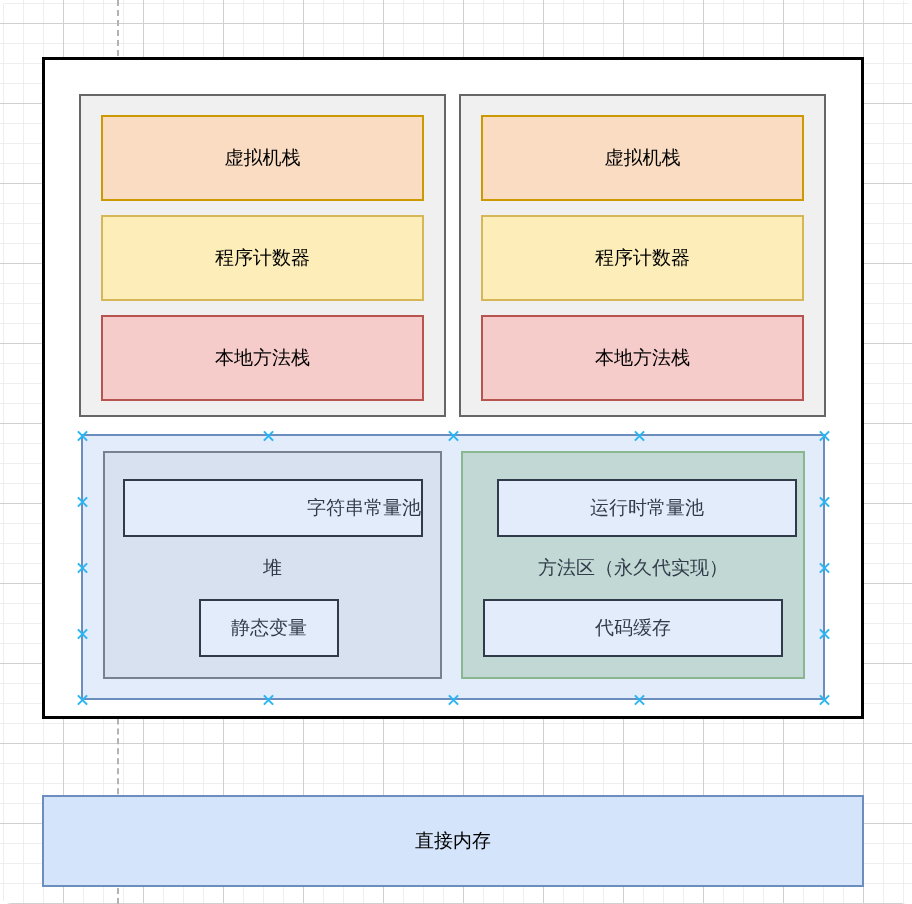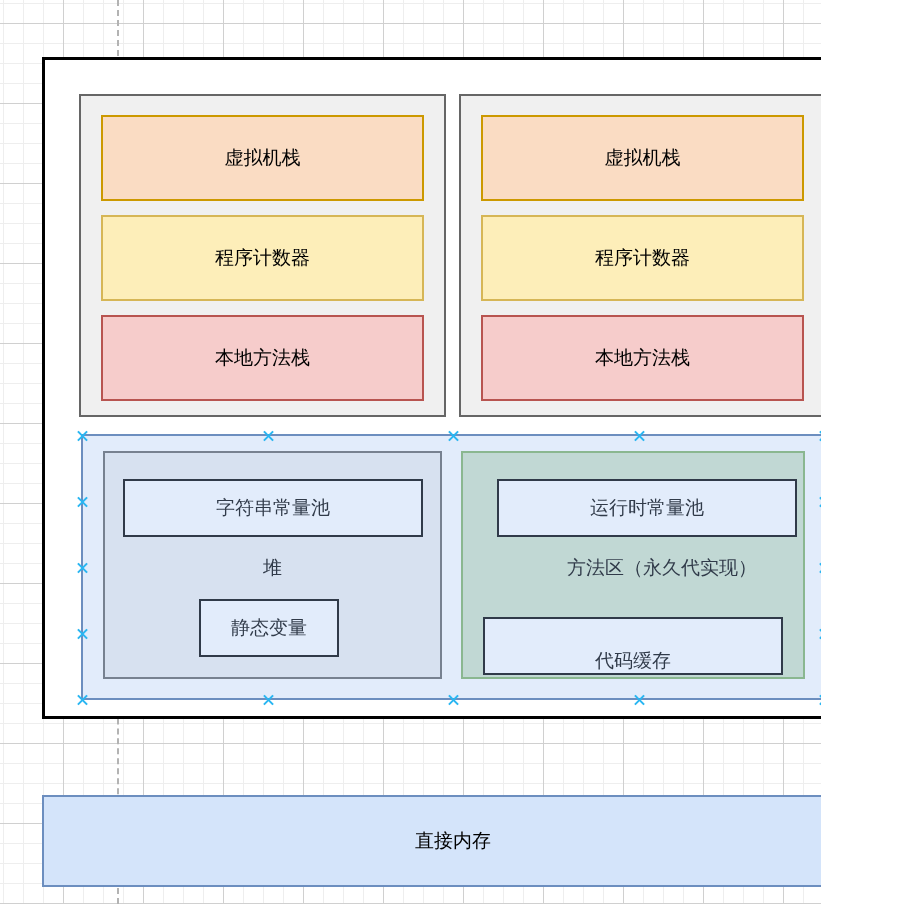--- a/index.html
+++ b/index.html
@@ -8,41 +8,42 @@
     padding: 0;
     background: #ffffff;
   }
   body {
     font-family: "Liberation Sans", "DejaVu Sans", sans-serif;
   }
 
   
   #canvas {
     position: relative;
-    width: 821px;
+    width: 912px;
     height: 904px;
     overflow: hidden;
     background-color: #ffffff;
     background-image:
       
       linear-gradient(to right, #d0d0d0 1px, transparent 1px),
       linear-gradient(to bottom, #d0d0d0 1px, transparent 1px),
       
       linear-gradient(to right, #eeeeee 1px, transparent 1px),
       linear-gradient(to bottom, #eeeeee 1px, transparent 1px);
     background-size:
       80px 80px,
       80px 80px,
       20px 20px,
       20px 20px;
     background-position:
       63px 23px,
       63px 23px,
       3px 3px,
       3px 3px;
+    border-radius: 12px;
   }
 
   
   .page-guide {
     position: absolute;
     top: 0;
     bottom: 0;
     width: 0;
     border-left: 2px dashed #b3b3b3;
   }
@@ -155,37 +156,37 @@
   </div>
 
   <div class="box fill-red" style="left:481px; top:315px; width:323px; height:86px;">
     <span>本地方法栈</span>
   </div>
 
   <div class="box fill-gray" style="left:103px; top:451px; width:339px; height:228px;"></div>
 
   <div class="inner-label" style="left:103px; top:548px; width:339px; height:40px;">堆</div>
 
-  <div class="box fill-white" style="left:123px; top:479px; width:300px; height:58px;">
+  <div class="box fill-white" style="left:123px; top:479px; width:300px; height:58px;justify-content:flex-end;">
     <span>字符串常量池</span>
   </div>
 
   <div class="box fill-white" style="left:193px; top:599px; width:140px; height:58px;margin-left:6px;">
     <span>静态变量</span>
   </div>
 
   <div class="box fill-green" style="left:461px; top:451px; width:344px; height:228px;"></div>
 
-  <div class="inner-label" style="left:461px; top:548px; width:344px; height:40px;padding-left:29px;">方法区（永久代实现）</div>
+  <div class="inner-label" style="left:461px; top:548px; width:344px; height:40px;">方法区（永久代实现）</div>
 
   <div class="box fill-white" style="left:497px; top:479px; width:300px; height:58px;">
     <span>运行时常量池</span>
   </div>
 
-  <div class="box fill-white" style="left:483px; top:617px; width:300px; height:58px;align-items:flex-end;">
+  <div class="box fill-white" style="left:483px; top:599px; width:300px; height:58px;">
     <span>代码缓存</span>
   </div>
 
   <div class="selection" style="left:81px; top:434px; width:744px; height:266px;"></div>
 
   <div class="handle" style="left:82px;  top:435px;"></div>
   <div class="handle" style="left:268px; top:435px;"></div>
   <div class="handle" style="left:453px; top:435px;"></div>
   <div class="handle" style="left:639px; top:435px;"></div>
   <div class="handle" style="left:824px; top:435px;"></div>

